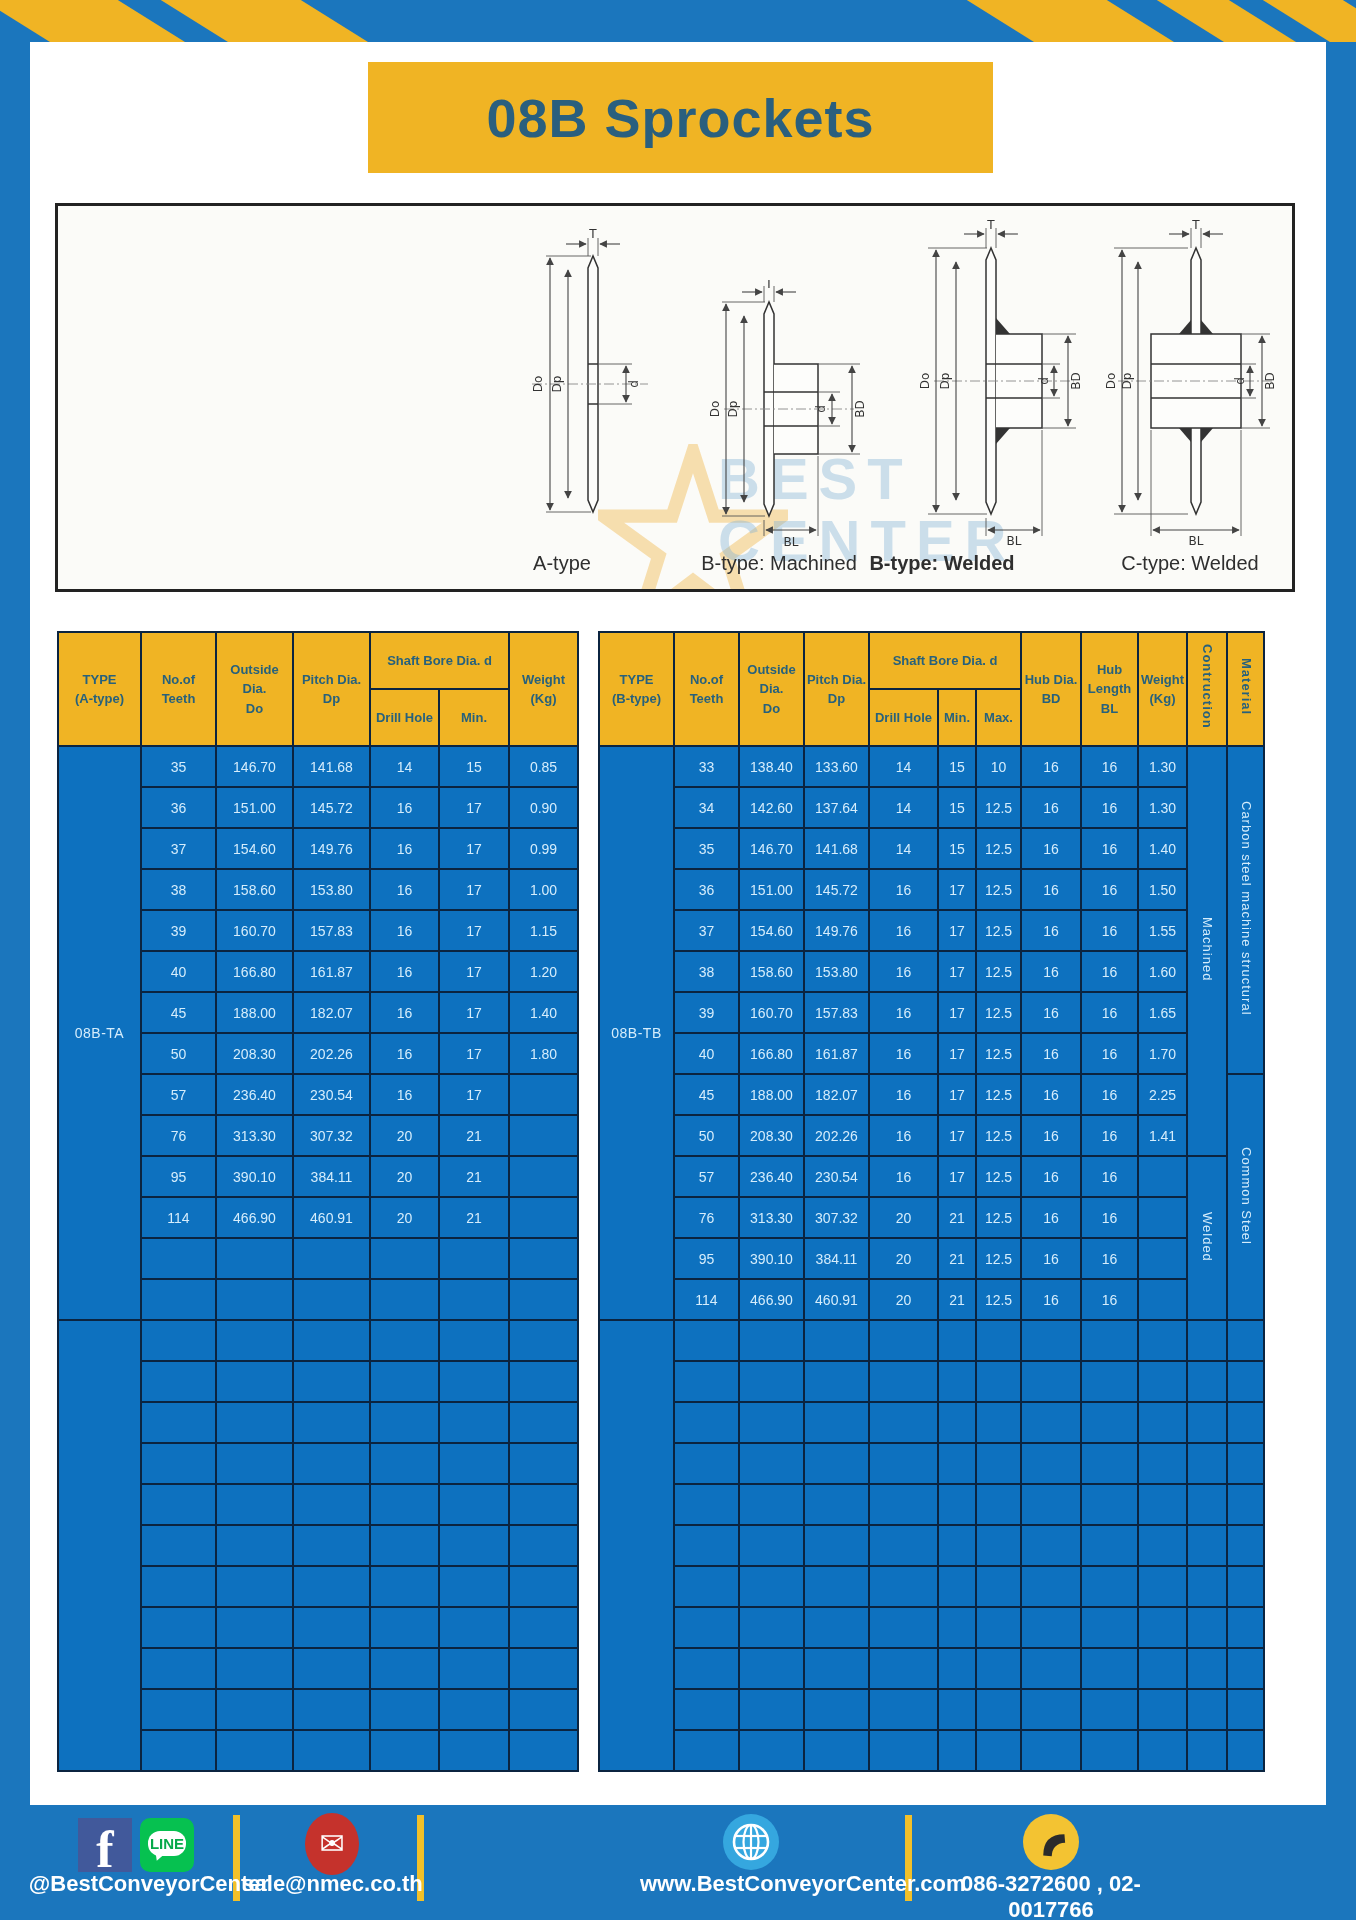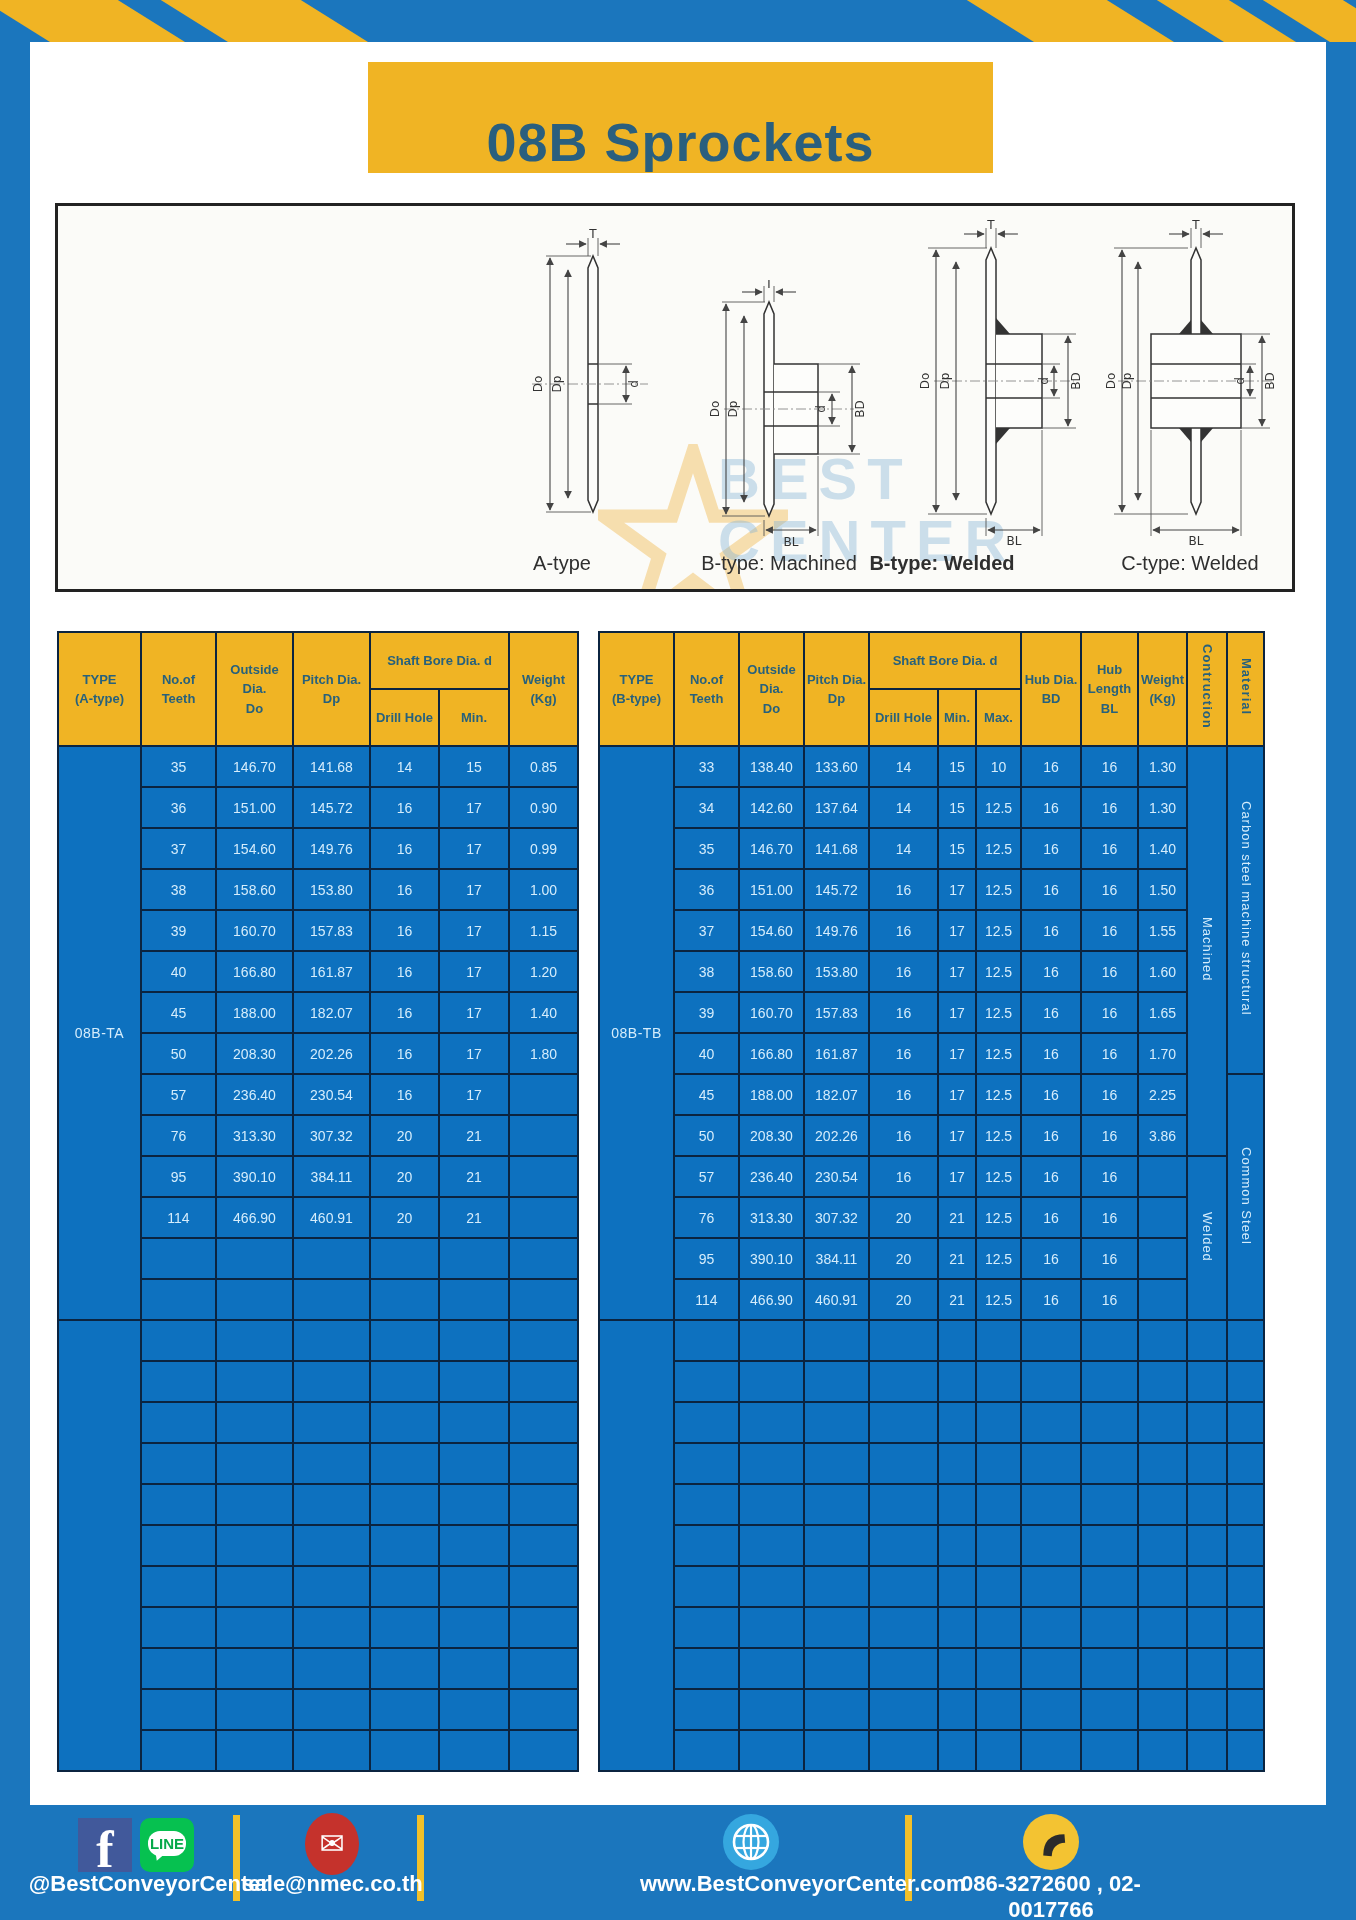--- a/index.html
+++ b/index.html
@@ -5,21 +5,21 @@
   html,body{margin:0;padding:0;background:#9aa0a6;}
   .page{position:relative;width:1356px;height:1920px;background:#1b76bd;overflow:hidden;
         font-family:"Liberation Sans", sans-serif;}
   
   .top-band{position:absolute;left:0;top:0;width:1356px;height:42px;background:#1b76bd;overflow:hidden;}
   .stripe{position:absolute;top:-8px;height:60px;background:#f0b424;transform:skewX(58deg);}
   
   .content{position:absolute;left:30px;top:42px;width:1296px;height:1763px;background:#ffffff;}
   
   .title-box{position:absolute;left:368px;top:62px;width:625px;height:111px;background:#f0b424;
-             display:flex;align-items:flex-end;justify-content:center;}
+             display:flex;align-items:center;justify-content:center;}
   .title-box span{font-size:54px;font-weight:bold;color:#2a5f7e;letter-spacing:1px;}
   
   .diagram-box{position:absolute;left:55px;top:203px;width:1240px;height:389px;background:#fbfbf8;
                border:3px solid #222;box-sizing:border-box;overflow:hidden;}
   .specs{position:absolute;left:76px;top:340px;}
   .spec-line{font-size:22px;font-weight:bold;color:#1d5a7d;line-height:36px;white-space:pre;}
   .watermark-text{position:absolute;left:660px;top:242px;opacity:0.38;color:#7fb0d6;
       font-size:58px;font-weight:bold;letter-spacing:10px;line-height:62px;}
   .watermark-star{position:absolute;left:540px;top:238px;opacity:0.45;}
   .dwg{position:absolute;}
@@ -608,21 +608,21 @@
         </tr>
         <tr>
           <td>50</td>
           <td>208.30</td>
           <td>202.26</td>
           <td>16</td>
           <td>17</td>
           <td>12.5</td>
           <td>16</td>
           <td>16</td>
-          <td>3.86</td>
+          <td>1.41</td>
         </tr>
         <tr>
           <td>57</td>
           <td>236.40</td>
           <td>230.54</td>
           <td>16</td>
           <td>17</td>
           <td>12.5</td>
           <td>16</td>
           <td>16</td>

